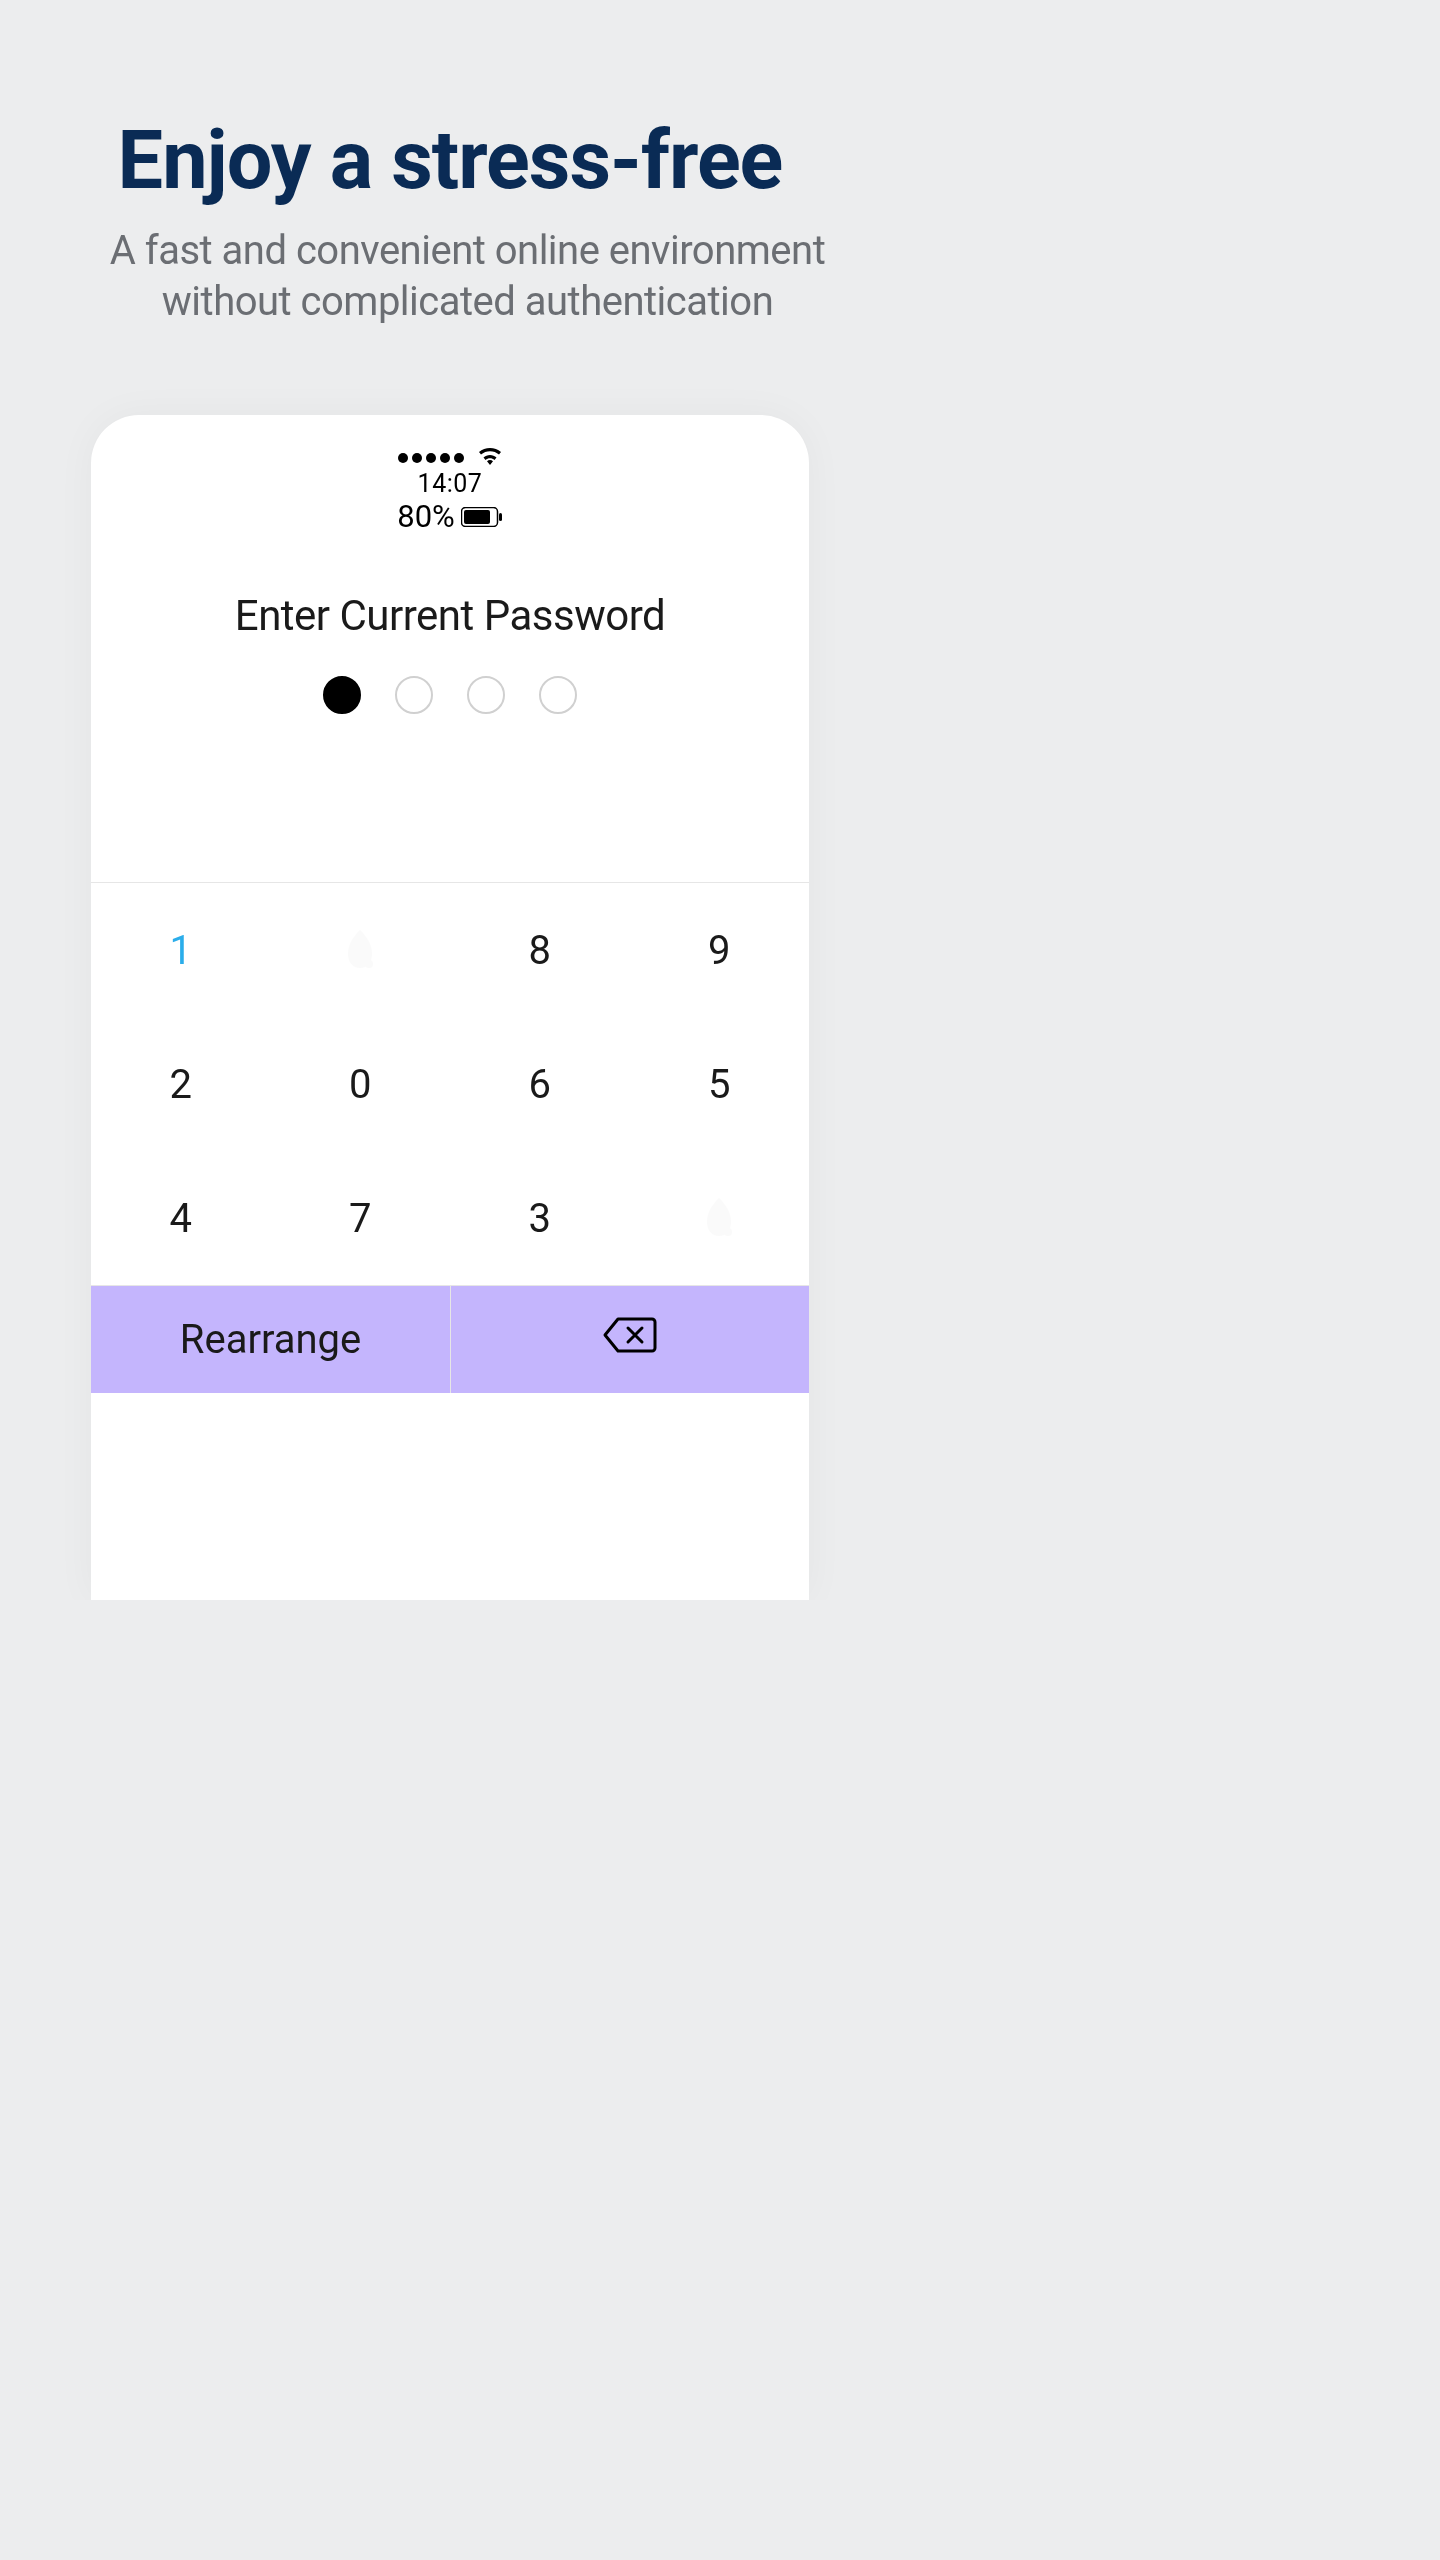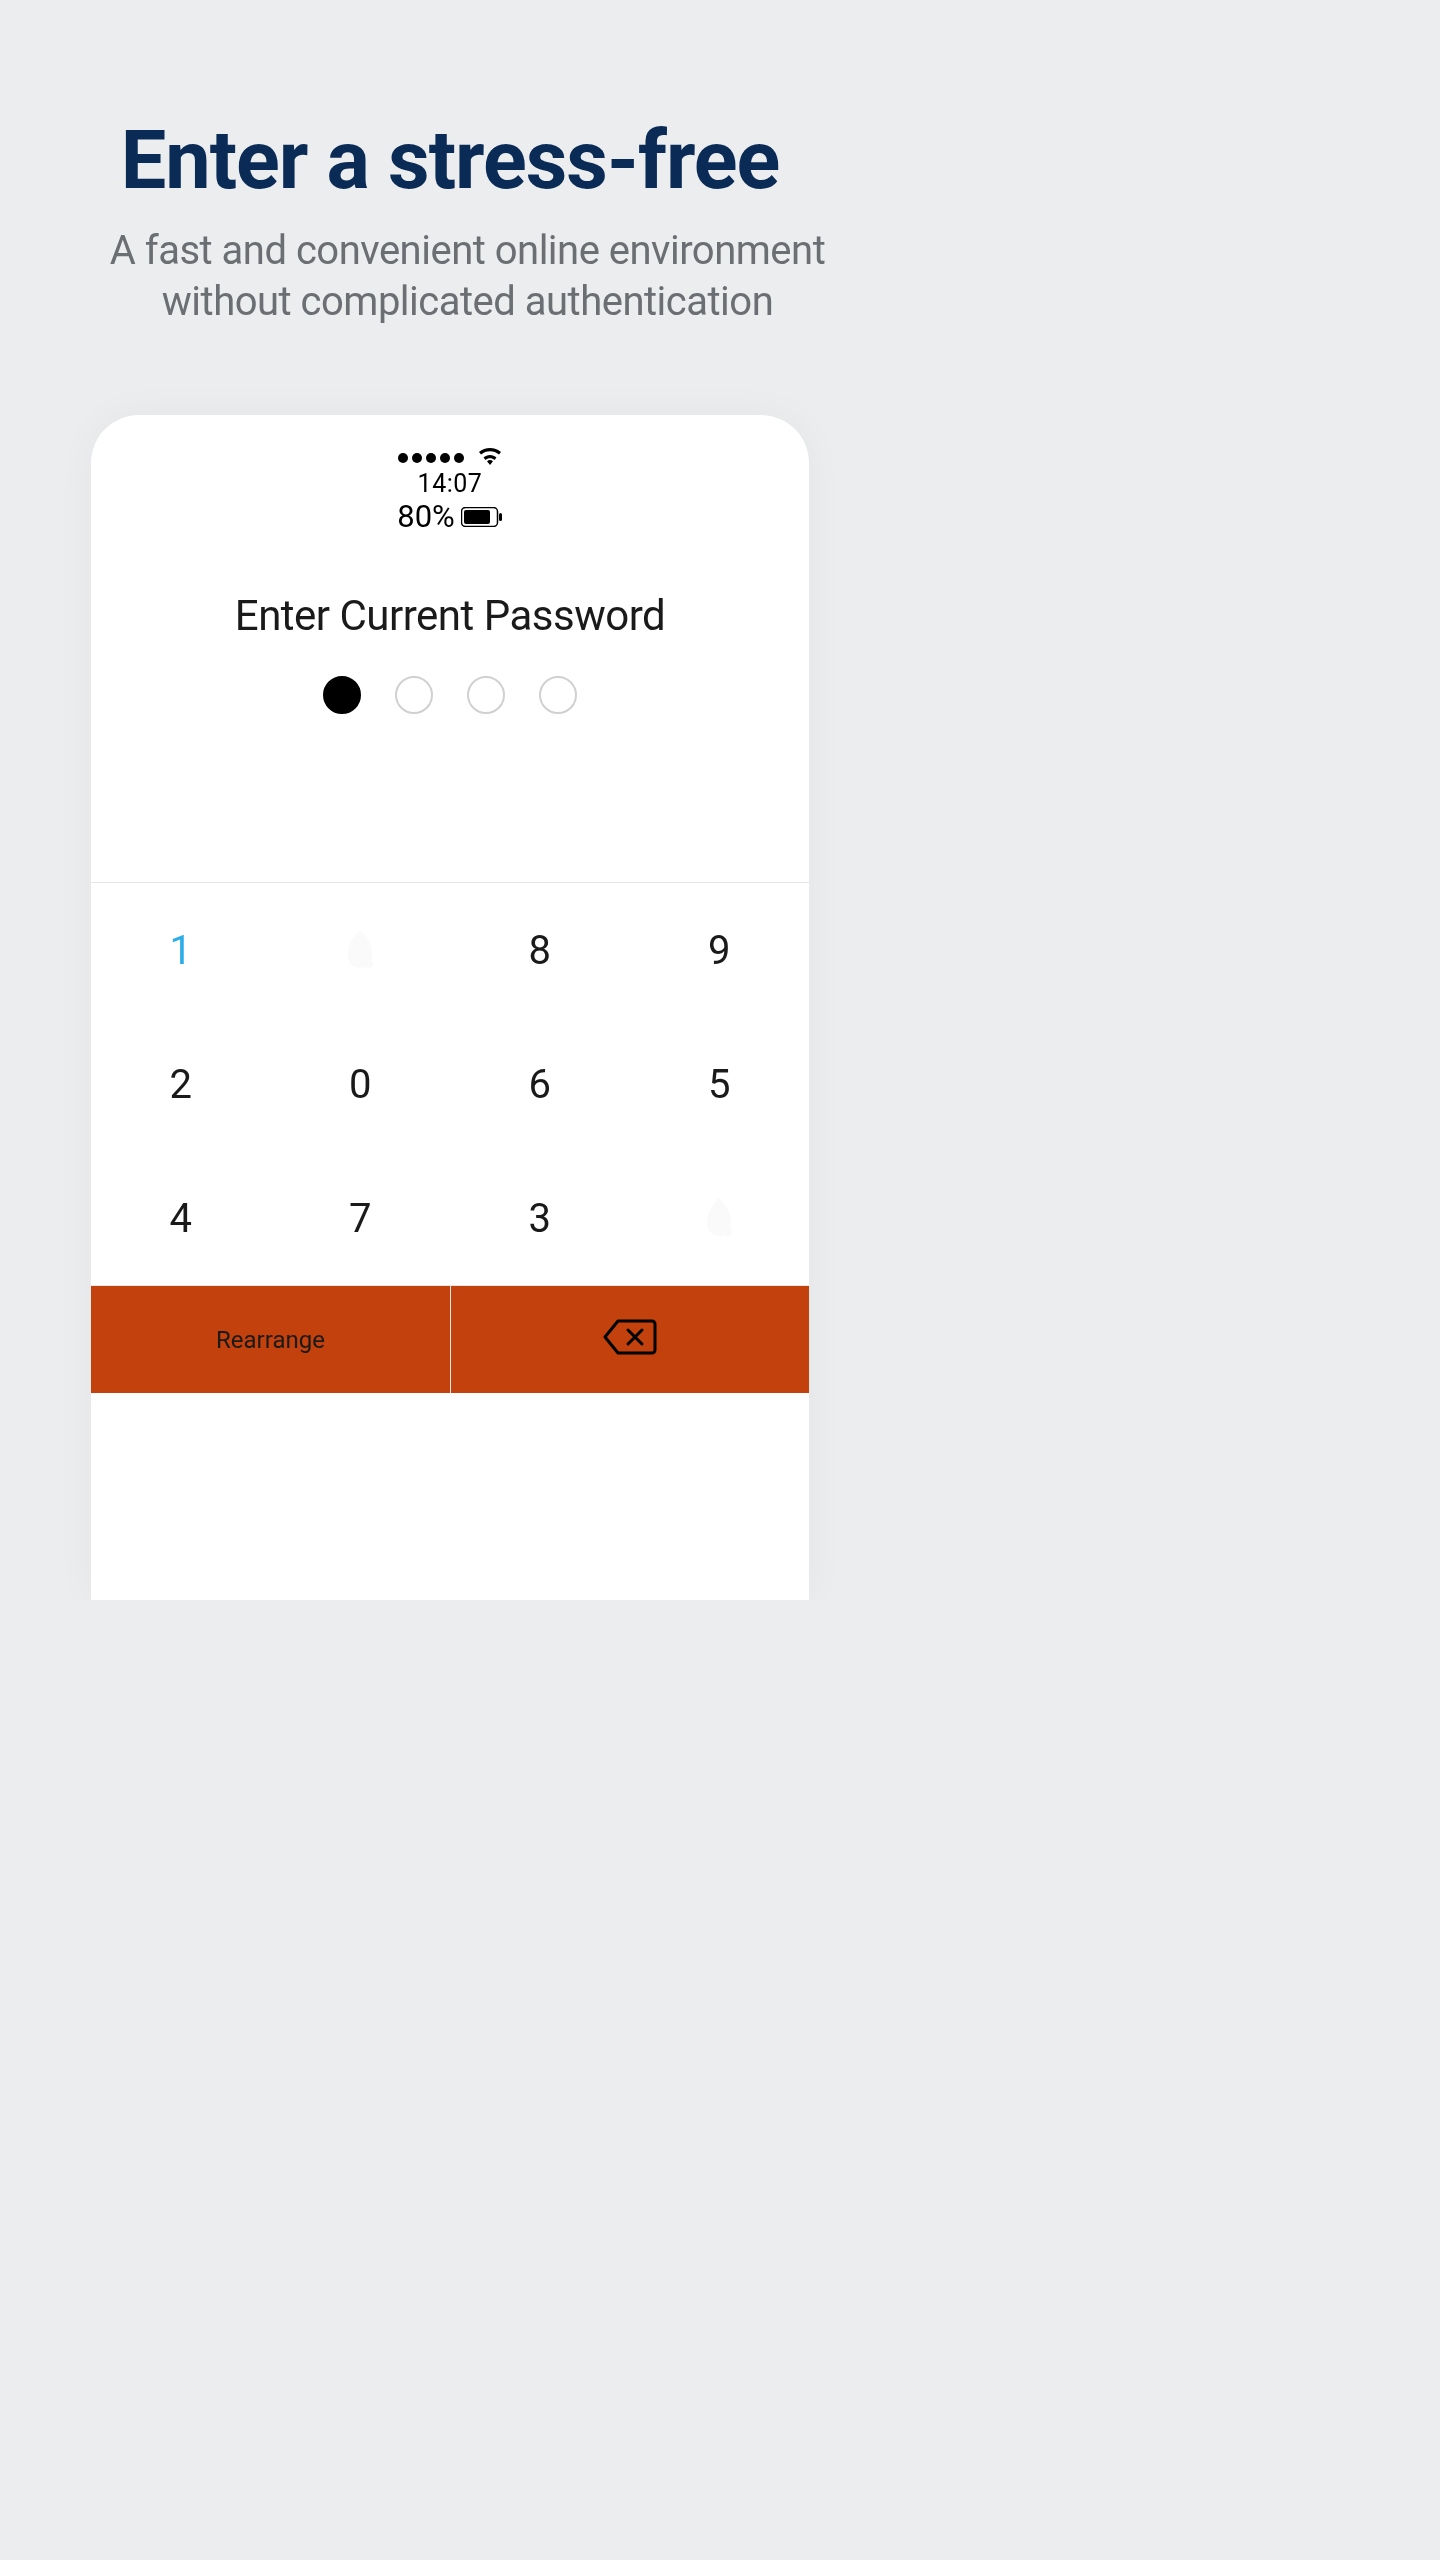--- a/index.html
+++ b/index.html
@@ -123,33 +123,33 @@
 .bottom-row {
   display:grid;
   grid-template-columns:1fr 1fr;
   border-top:1px solid #e6e6e6;
   height:108px;
 }
 .bottom-btn {
   display:flex;
   align-items:center;
   justify-content:center;
-  font-size:24px;
+  font-size:40px;
   color:#1a1a1a;
-  background:#c2410c;
+  background:#c4b5fd;
   cursor:pointer;
 }
 .bottom-btn + .bottom-btn { border-left:1px solid #e6e6e6; }
 </style>
 </head>
 <body>
 
 <div class="hero">
   <div class="hero-title">
-    <div class="hero-title-line1">Enter a stress-free</div>
+    <div class="hero-title-line1">Enjoy a stress-free</div>
   </div>
   <div class="hero-sub">
     <div>A fast and convenient online environment</div>
     <div>without complicated authentication</div>
   </div>
 </div>
 
 <div class="phone">
 
   <div class="status-bar">

